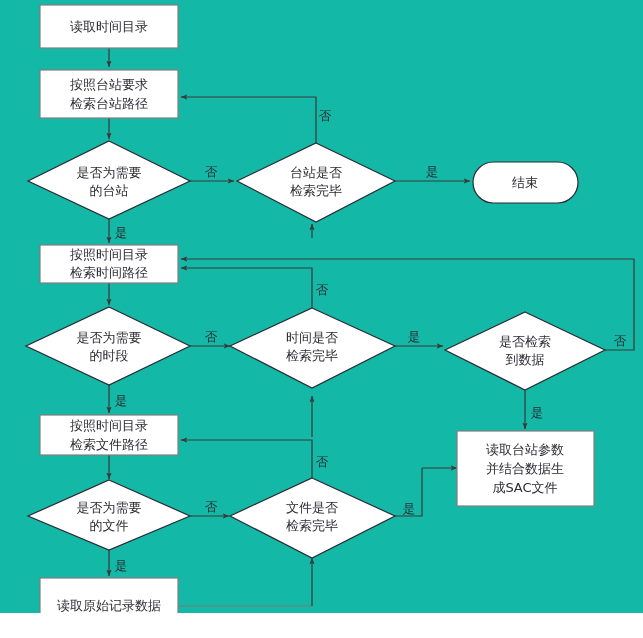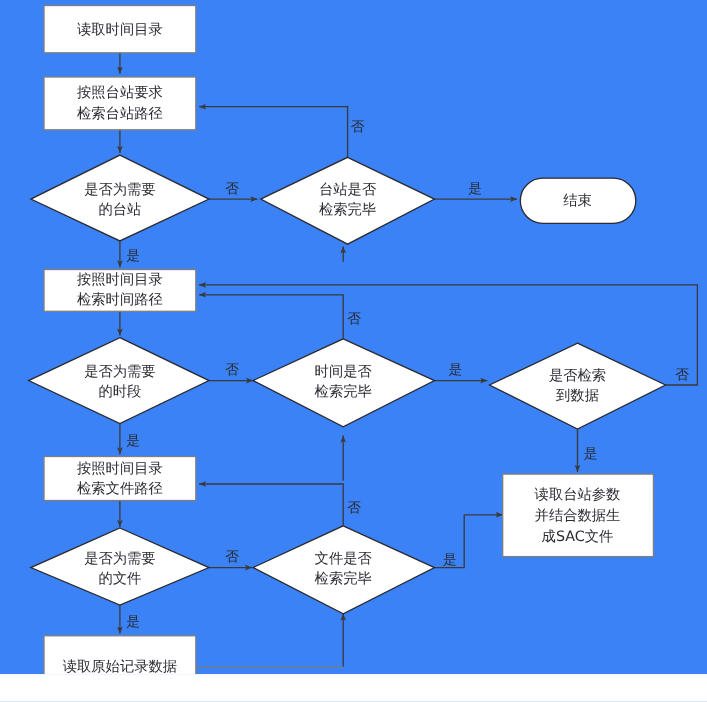--- a/index.html
+++ b/index.html
@@ -8,21 +8,21 @@
     padding: 0;
     background: #ffffff;
   }
   body {
     font-family: "DejaVu Sans", "Liberation Sans", sans-serif;
   }
   #canvas {
     position: relative;
     width: 643px;
     height: 613px;
-    background: #3b82f6;
+    background: #14b8a6;
     overflow: hidden;
   }
   #canvas svg {
     position: absolute;
     left: 0;
     top: 0;
     width: 643px;
     height: 638px;
   }
   .node-text {

